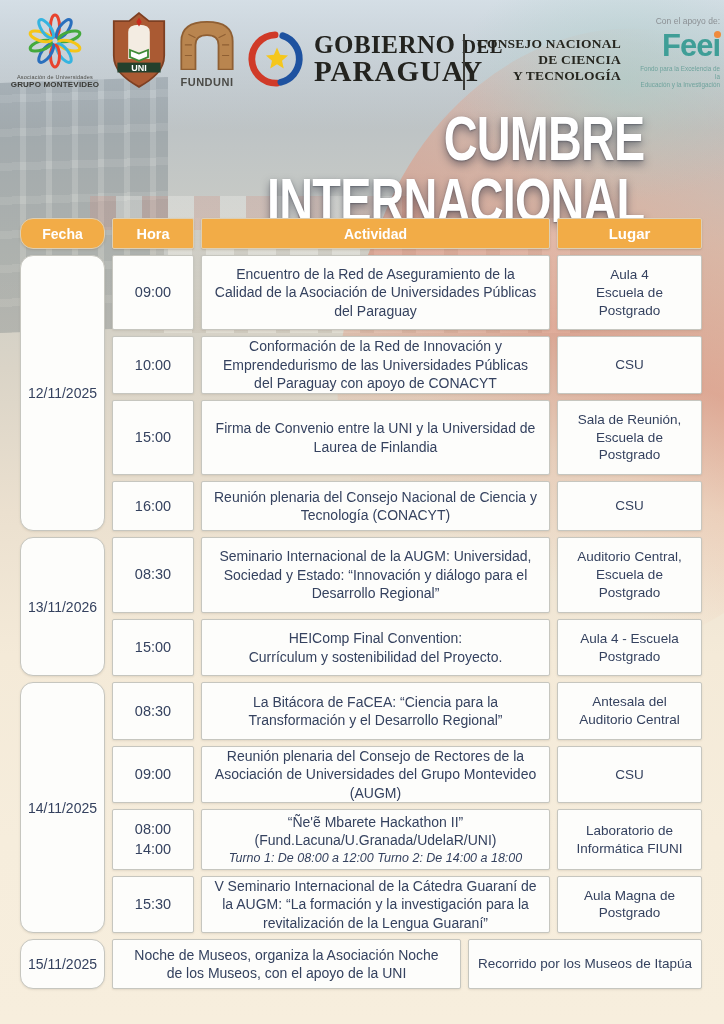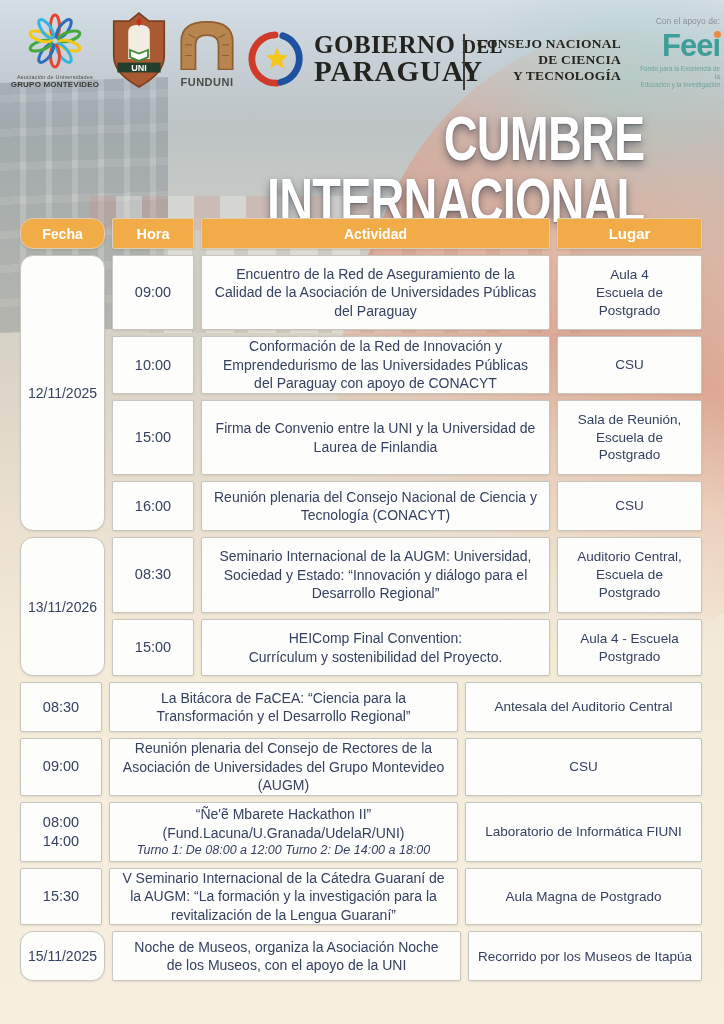--- a/index.html
+++ b/index.html
@@ -204,20 +204,21 @@
         <div class="event-row">
           <div class="cell c-hora">15:00</div>
           <div class="cell c-act"><span>HEIComp Final Convention:
 Currículum y sostenibilidad del Proyecto.</span></div>
           <div class="cell c-lugar">Aula 4 - Escuela Postgrado</div>
         </div>
       </div>
     </div>
 
     <div class="group">
+      <div class="cell c-date">14/11/2025</div>
       <div class="gevents">
         <div class="event-row">
           <div class="cell c-hora">08:30</div>
           <div class="cell c-act"><span>La Bitácora de FaCEA: “Ciencia para la Transformación y el Desarrollo Regional”</span></div>
           <div class="cell c-lugar">Antesala del Auditorio Central</div>
         </div>
         <div class="event-row">
           <div class="cell c-hora">09:00</div>
           <div class="cell c-act"><span>Reunión plenaria del Consejo de Rectores de la Asociación de Universidades del Grupo Montevideo (AUGM)</span></div>
           <div class="cell c-lugar">CSU</div>

